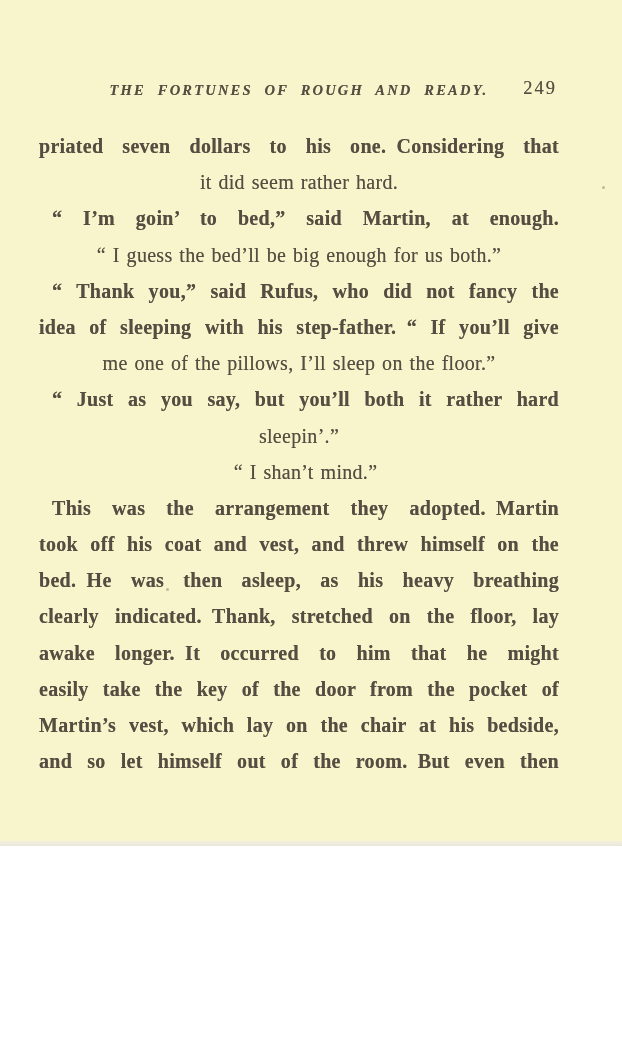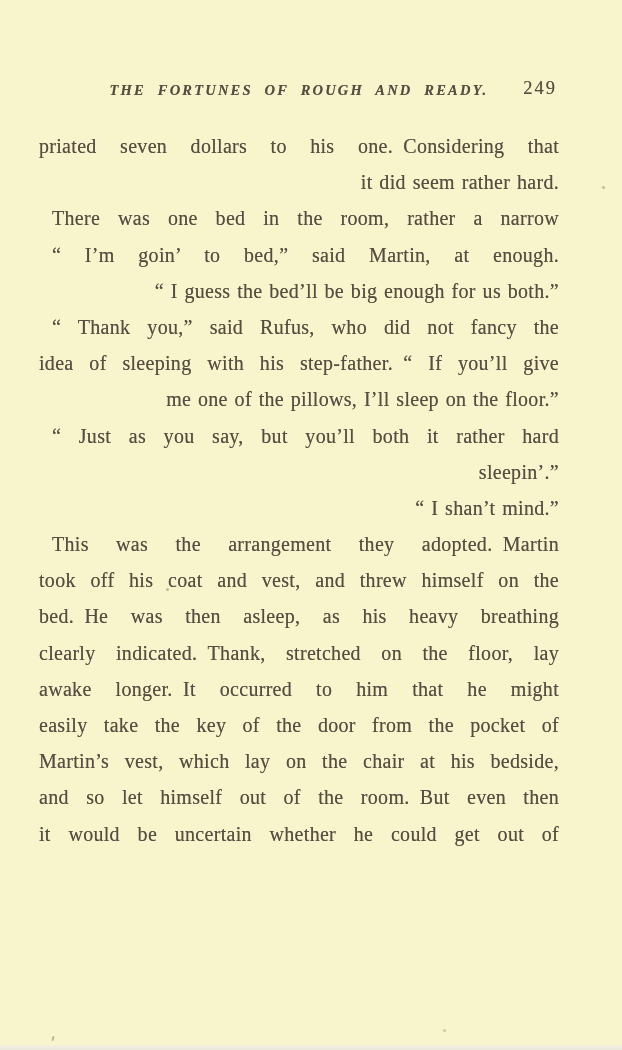--- a/index.html
+++ b/index.html
@@ -8,21 +8,21 @@
     --edge:#eae8db;
   }
   html,body{margin:0;padding:0;}
   body{
     width:622px;height:1050px;
     background:#fff;
     font-family:"Liberation Serif", serif;
   }
   .page{
     position:relative;
-    width:622px;height:1050px;
+    width:622px;height:846px;
     background:var(--paper);
     overflow:hidden;
     color:var(--ink);
   }
   
   .header{
     position:absolute;
     top:80px;left:39px;width:520px;height:24px;
   }
   .running-title{
@@ -52,23 +52,23 @@
     letter-spacing:0.3px;
     word-spacing:1.5px;
     text-shadow:0 0 0.45px rgba(86,76,65,0.6);
   }
   .para{margin:0;padding:0;}
   .para.indent .line:first-child{text-indent:13px;}
   .line{
     height:36.2px;
     line-height:36.2px;
     overflow:hidden;
-    text-align:right;
+    text-align:center;
   }
-  .line.j{text-align:justify;}
+  .line.j{text-align:justify;font-weight:bold;}
   .line.j::after{content:"";display:inline-block;width:100%;height:0;}
   
   .speck{position:absolute;border-radius:50%;background:rgba(125,115,98,0.45);}
   .speck.s1{left:602px;top:186px;width:3px;height:3px;}
   .speck.s2{left:52px;top:1036px;width:2px;height:5px;border-radius:40%;transform:rotate(14deg);background:rgba(130,120,104,0.5);}
   .speck.s3{left:443px;top:1029px;width:3px;height:3px;background:rgba(130,120,104,0.35);}
   .speck.s4{left:166px;top:588px;width:3px;height:3px;background:rgba(110,100,86,0.4);}
   .bottom-strip{
     position:absolute;left:0;right:0;bottom:0;height:5px;
     background:linear-gradient(#f2f0df,var(--edge));
@@ -83,21 +83,20 @@
     <div class="running-title">THE FORTUNES OF ROUGH AND READY.</div>
     <div class="page-number">249</div>
   </div>
 
   <div class="bodytext">
       <div class="para">
         <div class="line j">priated seven dollars to his one. Considering that</div>
         <div class="line">it did seem rather hard.</div>
       </div>
       <div class="para indent">
-        <div class="line j">There was one bed in the room, rather a narrow</div>
       </div>
       <div class="para indent">
         <div class="line j">“ I’m goin’ to bed,” said Martin, at enough.</div>
         <div class="line">“ I guess the bed’ll be big enough for us both.”</div>
       </div>
       <div class="para indent">
         <div class="line j">“ Thank you,” said Rufus, who did not fancy the</div>
         <div class="line j">idea of sleeping with his step-father. “ If you’ll give</div>
         <div class="line">me one of the pillows, I’ll sleep on the floor.”</div>
       </div>
@@ -110,21 +109,20 @@
       </div>
       <div class="para indent">
         <div class="line j">This was the arrangement they adopted. Martin</div>
         <div class="line j">took off his coat and vest, and threw himself on the</div>
         <div class="line j">bed. He was then asleep, as his heavy breathing</div>
         <div class="line j">clearly indicated. Thank, stretched on the floor, lay</div>
         <div class="line j">awake longer. It occurred to him that he might</div>
         <div class="line j">easily take the key of the door from the pocket of</div>
         <div class="line j">Martin’s vest, which lay on the chair at his bedside,</div>
         <div class="line j">and so let himself out of the room. But even then</div>
-        <div class="line j">it would be uncertain whether he could get out of</div>
       </div>
     </div>
 
   <div class="speck s1"></div>
   <div class="speck s2"></div>
   <div class="speck s3"></div>
   <div class="speck s4"></div>
 
   <div class="bottom-strip"></div>
 

